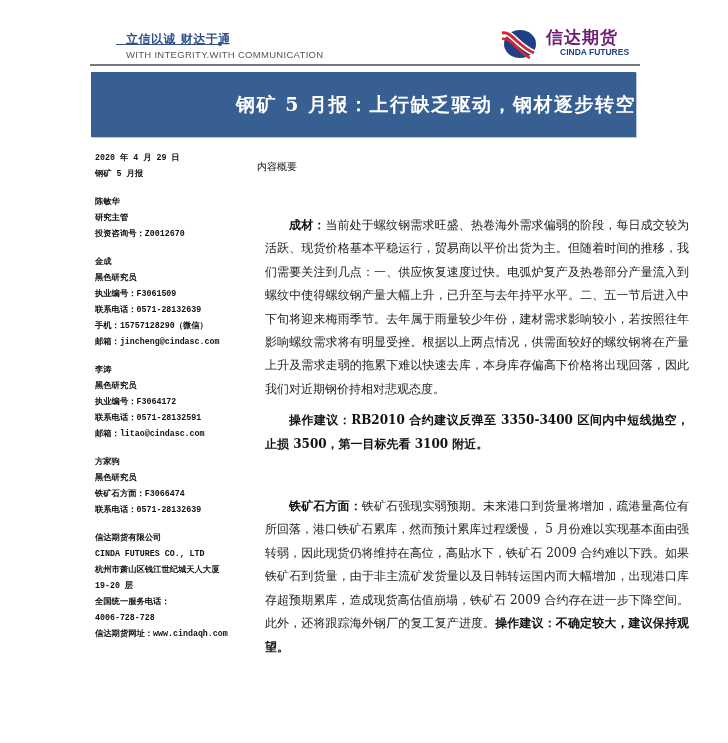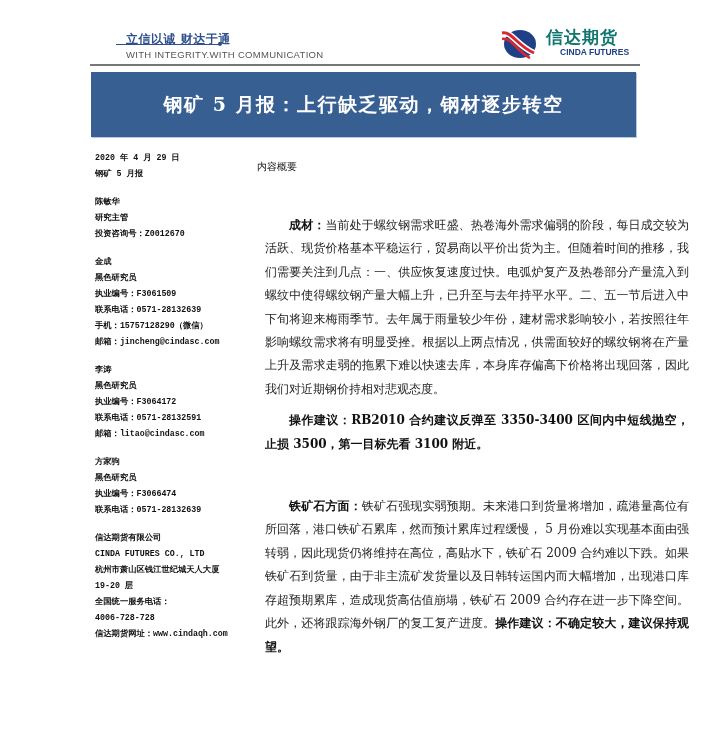--- a/index.html
+++ b/index.html
@@ -7,26 +7,26 @@
            font-family: "DejaVu Serif", "Liberation Serif", serif; color: #111; }
     .slogan-cn { position: absolute; left: 126px; top: 31px; font-family: "DejaVu Sans", sans-serif;
                  font-size: 12px; font-weight: bold; color: #2d4f8c; letter-spacing: 0.5px; }
     .slogan-line { position: absolute; left: 116px; top: 44px; width: 104px; height: 1px; background: #2d4f8c; }
     .slogan-dot { position: absolute; left: 218px; top: 42px; width: 4px; height: 4px; border-radius: 50%; background: #2d4f8c; }
     .slogan-en { position: absolute; left: 126px; top: 49px; font-family: "Liberation Sans", sans-serif;
                  font-size: 9.5px; color: #555; letter-spacing: 0.3px; }
     .logo { position: absolute; left: 500px; top: 25px; width: 140px; height: 36px; }
     .logo-mark { position: absolute; left: 0; top: 2px; width: 38px; height: 32px; }
     .logo-cn { position: absolute; left: 46px; top: 1px; font-family: "DejaVu Sans", sans-serif;
-               font-size: 17px; font-weight: bold; color: #0f766e; letter-spacing: 1px; }
+               font-size: 17px; font-weight: bold; color: #701a75; letter-spacing: 1px; }
     .logo-en { position: absolute; left: 46px; top: 22px; font-family: "Liberation Sans", sans-serif;
                font-size: 8.5px; font-weight: bold; color: #1f3f86; margin-left: 14px; }
     .rule { position: absolute; left: 90px; top: 64px; width: 550px; height: 2px; background: #777; }
     .banner { position: absolute; left: 91px; top: 72px; width: 545px; height: 65px; background: #375f92;
-              box-shadow: 1px 1px 0 #b8c8dc; display: flex; align-items: center; justify-content: center; }
+              box-shadow: 1px 1px 0 #b8c8dc; display: flex; align-items: center; justify-content: flex-end; }
     .banner-title { color: #fff; font-size: 19px; font-weight: bold; letter-spacing: 1.5px; }
     .sidebar { position: absolute; left: 95px; top: 150px; width: 160px; font-family: Liberation Mono, monospace;
                font-size: 8.3px; font-weight: bold; color: #111; }
     .sidebar .line { height: 16px; line-height: 16px; white-space: nowrap; }
     .sidebar .gap { height: 12px; }
     .main { position: absolute; left: 257px; top: 160px; width: 440px; }
     .section-title { font-size: 10px; font-weight: normal; margin: 0 0 40px 0; }
     .para { font-size: 12px; line-height: 23.4px; text-align: justify; margin: 8px; text-indent: 24px; color: #222; }
     .para b { color: #111; }
     .para.op { font-weight: bold; color: #111; }
@@ -84,21 +84,21 @@
     <div class="line">黑色研究员</div>
     <div class="line">执业编号：F3064172</div>
     <div class="line">联系电话：0571-28132591</div>
     <div class="line">邮箱：litao@cindasc.com</div>
   </div>
   <div class="gap"></div>
 
   <div>
     <div class="line">方家驹</div>
     <div class="line">黑色研究员</div>
-    <div class="line">执业编号：F3066474</div>
+    <div class="line">铁矿石方面：F3066474</div>
     <div class="line">联系电话：0571-28132639</div>
   </div>
   <div class="gap"></div>
 
   <div>
     <div class="line">信达期货有限公司</div>
     <div class="line">CINDA FUTURES CO., LTD</div>
     <div class="line">杭州市萧山区钱江世纪城天人大厦</div>
     <div class="line">19-20 层</div>
     <div class="line">全国统一服务电话：</div>

